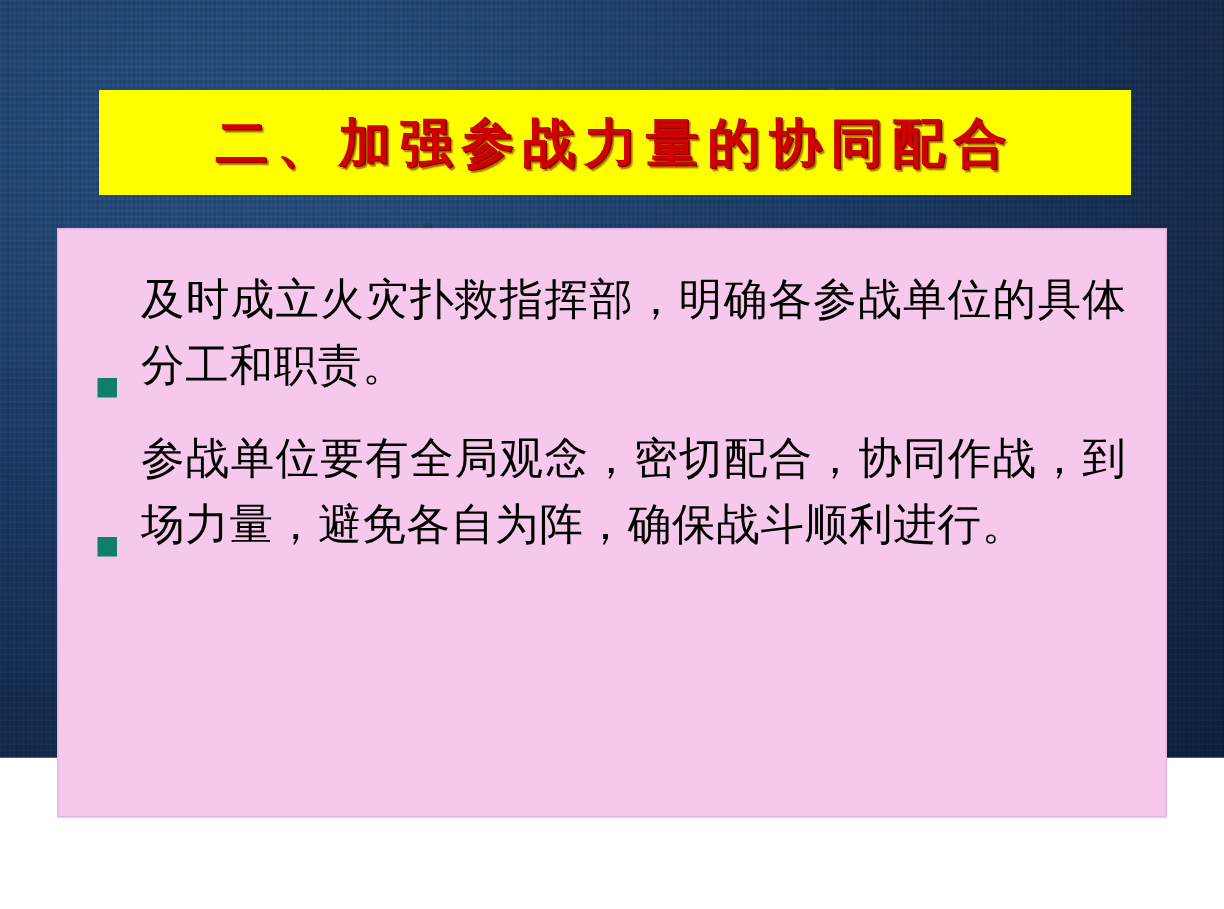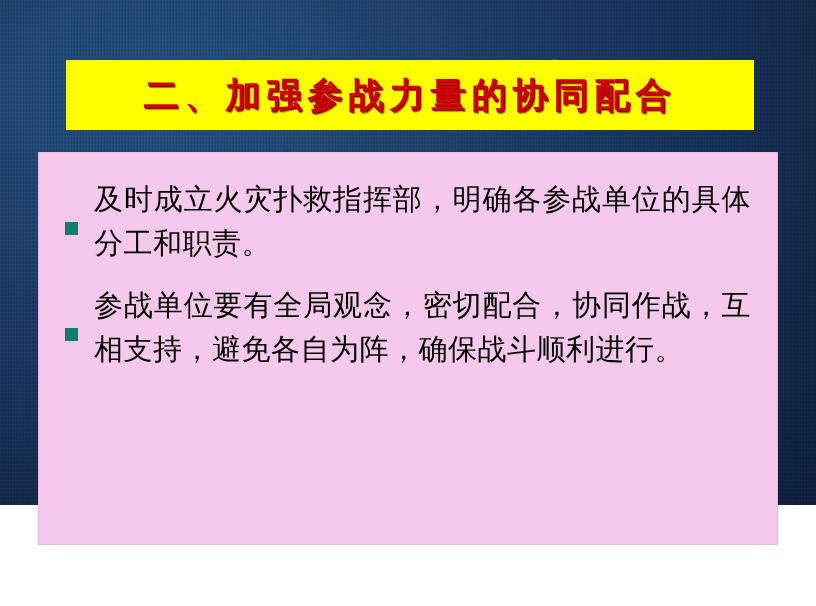--- a/index.html
+++ b/index.html
@@ -86,21 +86,21 @@
     z-index: 2;
   }
 
   .bullet-list {
     margin: 0;
     padding: 0;
     list-style: none;
   }
   .bullet-item {
     display: flex;
-    align-items: center;
+    align-items: flex-end;
     margin-bottom: 18px;
   }
   .bullet-item:last-child { margin-bottom: 0; }
 
   .bullet-marker {
     flex: 0 0 auto;
     width: 13px;
     height: 13px;
     background: #0f7f6c;
     margin-top: 14px;
@@ -129,19 +129,19 @@
     <ul class="bullet-list">
 
       <li class="bullet-item">
         <span class="bullet-marker"></span>
         <span class="bullet-text">及时成立火灾扑救指挥部，明确各参战单位的具体分工和职责。</span>
       </li>
 
 
       <li class="bullet-item">
         <span class="bullet-marker"></span>
-        <span class="bullet-text">参战单位要有全局观念，密切配合，协同作战，互相支持，避免各自为阵，确保战斗顺利进行。</span>
+        <span class="bullet-text">参战单位要有全局观念，密切配合，协同作战，到场力量，避免各自为阵，确保战斗顺利进行。</span>
       </li>
 
     </ul>
   </div>
 
 </div>
 
 </body></html>

